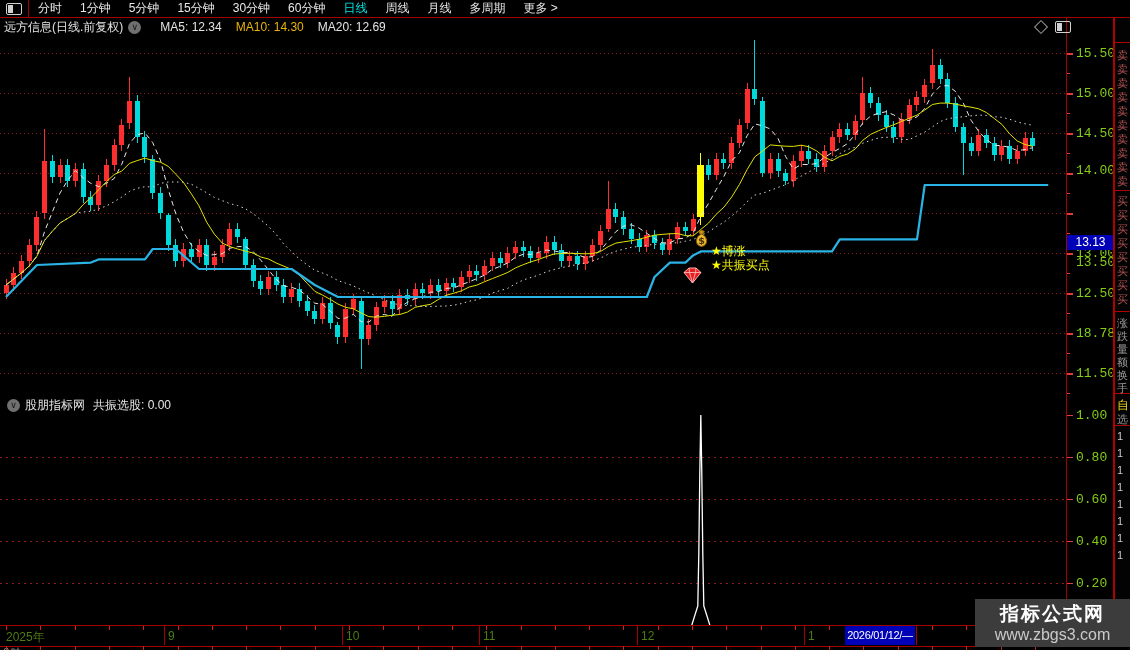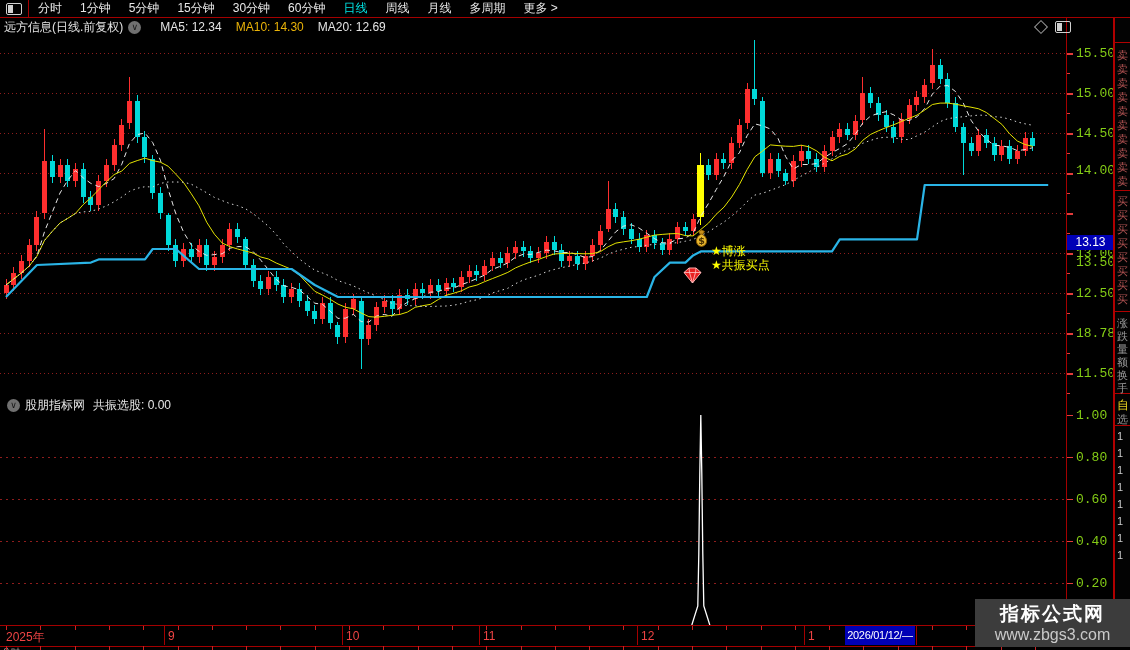--- a/index.html
+++ b/index.html
@@ -26,21 +26,21 @@
   .hdr-icons{position:absolute;left:1036px;top:21px;display:flex;gap:9px;align-items:center;z-index:30;}
   .diamond-outline{width:8px;height:8px;border:1px solid #9a9a9a;transform:rotate(45deg);}
   
   .price-axis{position:absolute;left:1066px;top:18px;width:47px;height:608px;
     border-left:1px solid #a40000;background:#000;z-index:20;}
   .tick-label{position:absolute;left:9px;font-size:13px;color:#84cc16;font-family:Liberation Mono, monospace;}
   .cur-price{position:absolute;left:0;top:217px;width:47px;height:15px;background:#0000b6;
     color:#fff;font-size:12px;line-height:15px;text-align:center;z-index:21;}
   .xaxis{position:absolute;left:0;top:625px;width:1066px;height:20px;background:#000;
     border-top:1px solid #a40000;border-bottom:1px solid #a40000;border-right:1px solid #a40000;z-index:20;}
-  .xaxis .month{position:absolute;top:3px;font-size:12px;color:#ef4444;}
+  .xaxis .month{position:absolute;top:3px;font-size:12px;color:#4d7c0f;}
   .date-box{position:absolute;left:845px;top:0;width:70px;height:19px;background:#0000b6;color:#fff;
     font-size:11px;line-height:19px;text-align:center;letter-spacing:-0.3px;z-index:22;}
   .sliver{position:absolute;left:0;top:646px;width:1066px;height:4px;overflow:hidden;z-index:20;}
   .sliver span{position:absolute;left:2px;top:0px;font-size:9px;color:#bbb;}
   
   .sub-label{position:absolute;left:2px;top:397px;height:16px;display:flex;align-items:center;
     font-size:12px;color:#e6e6e6;z-index:30;}
   .sub-label .txt{margin-right:8px;}
   
   .main-svg{position:absolute;left:0;top:18px;z-index:10;}

